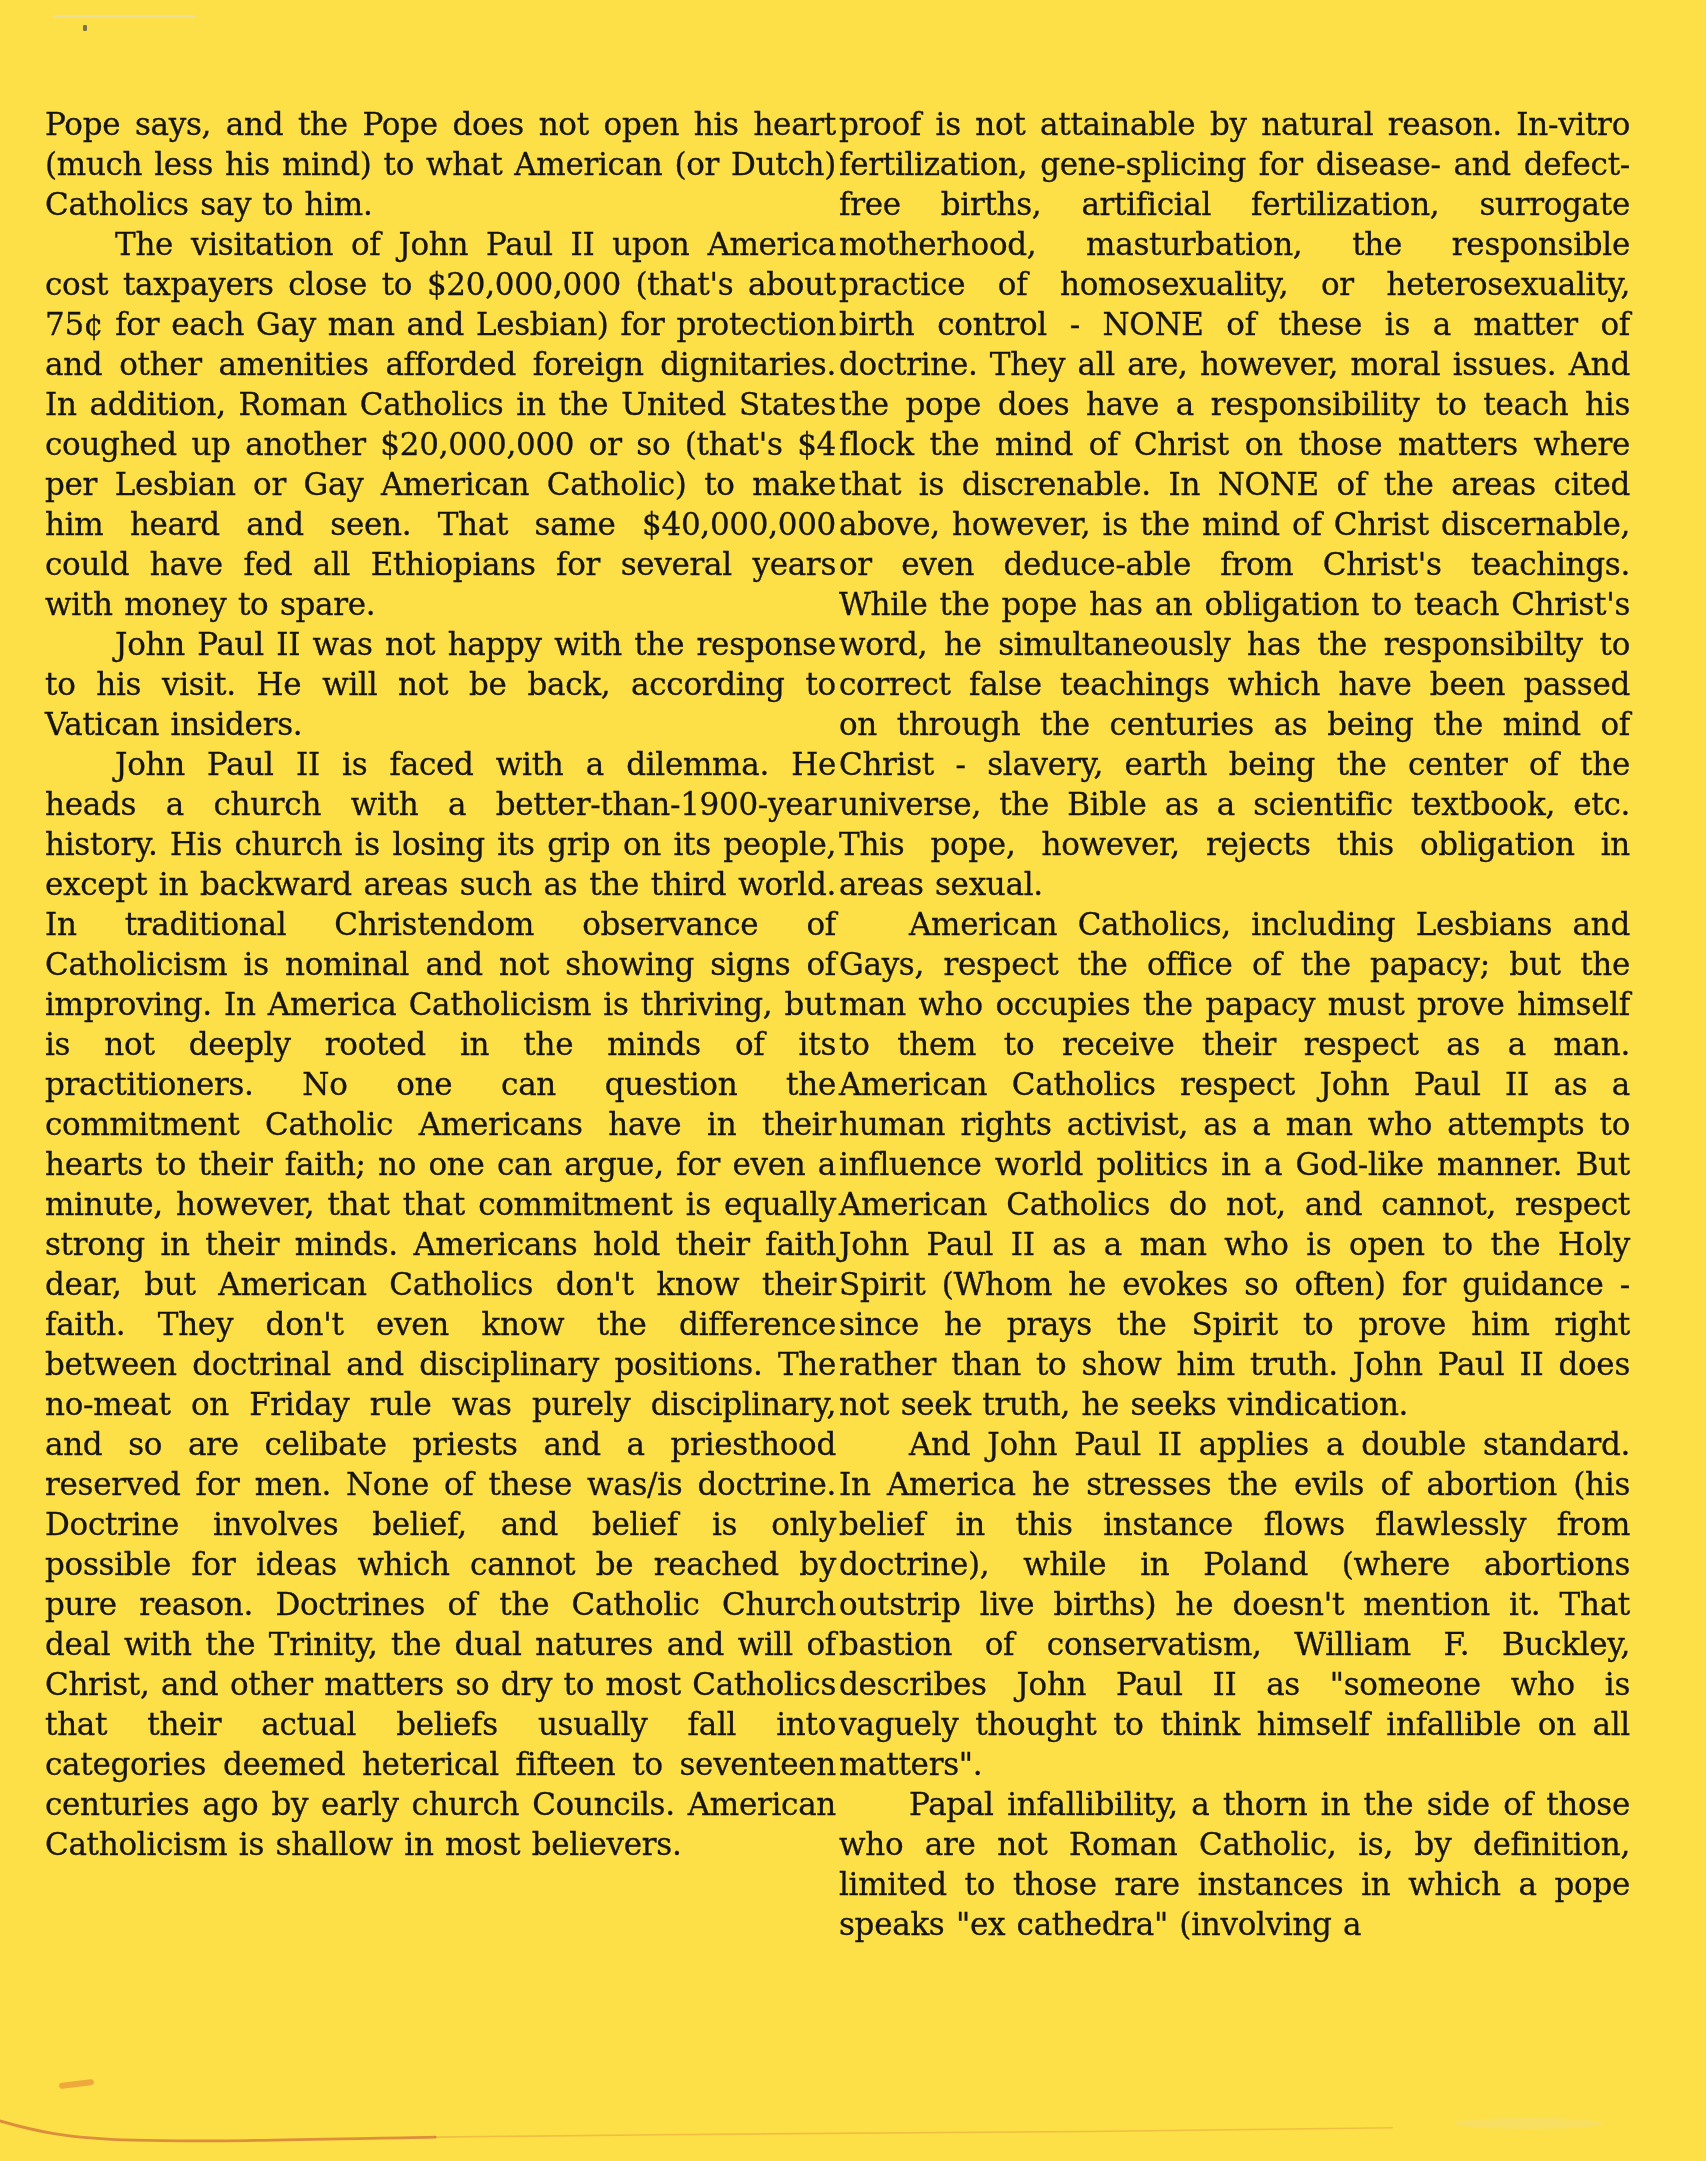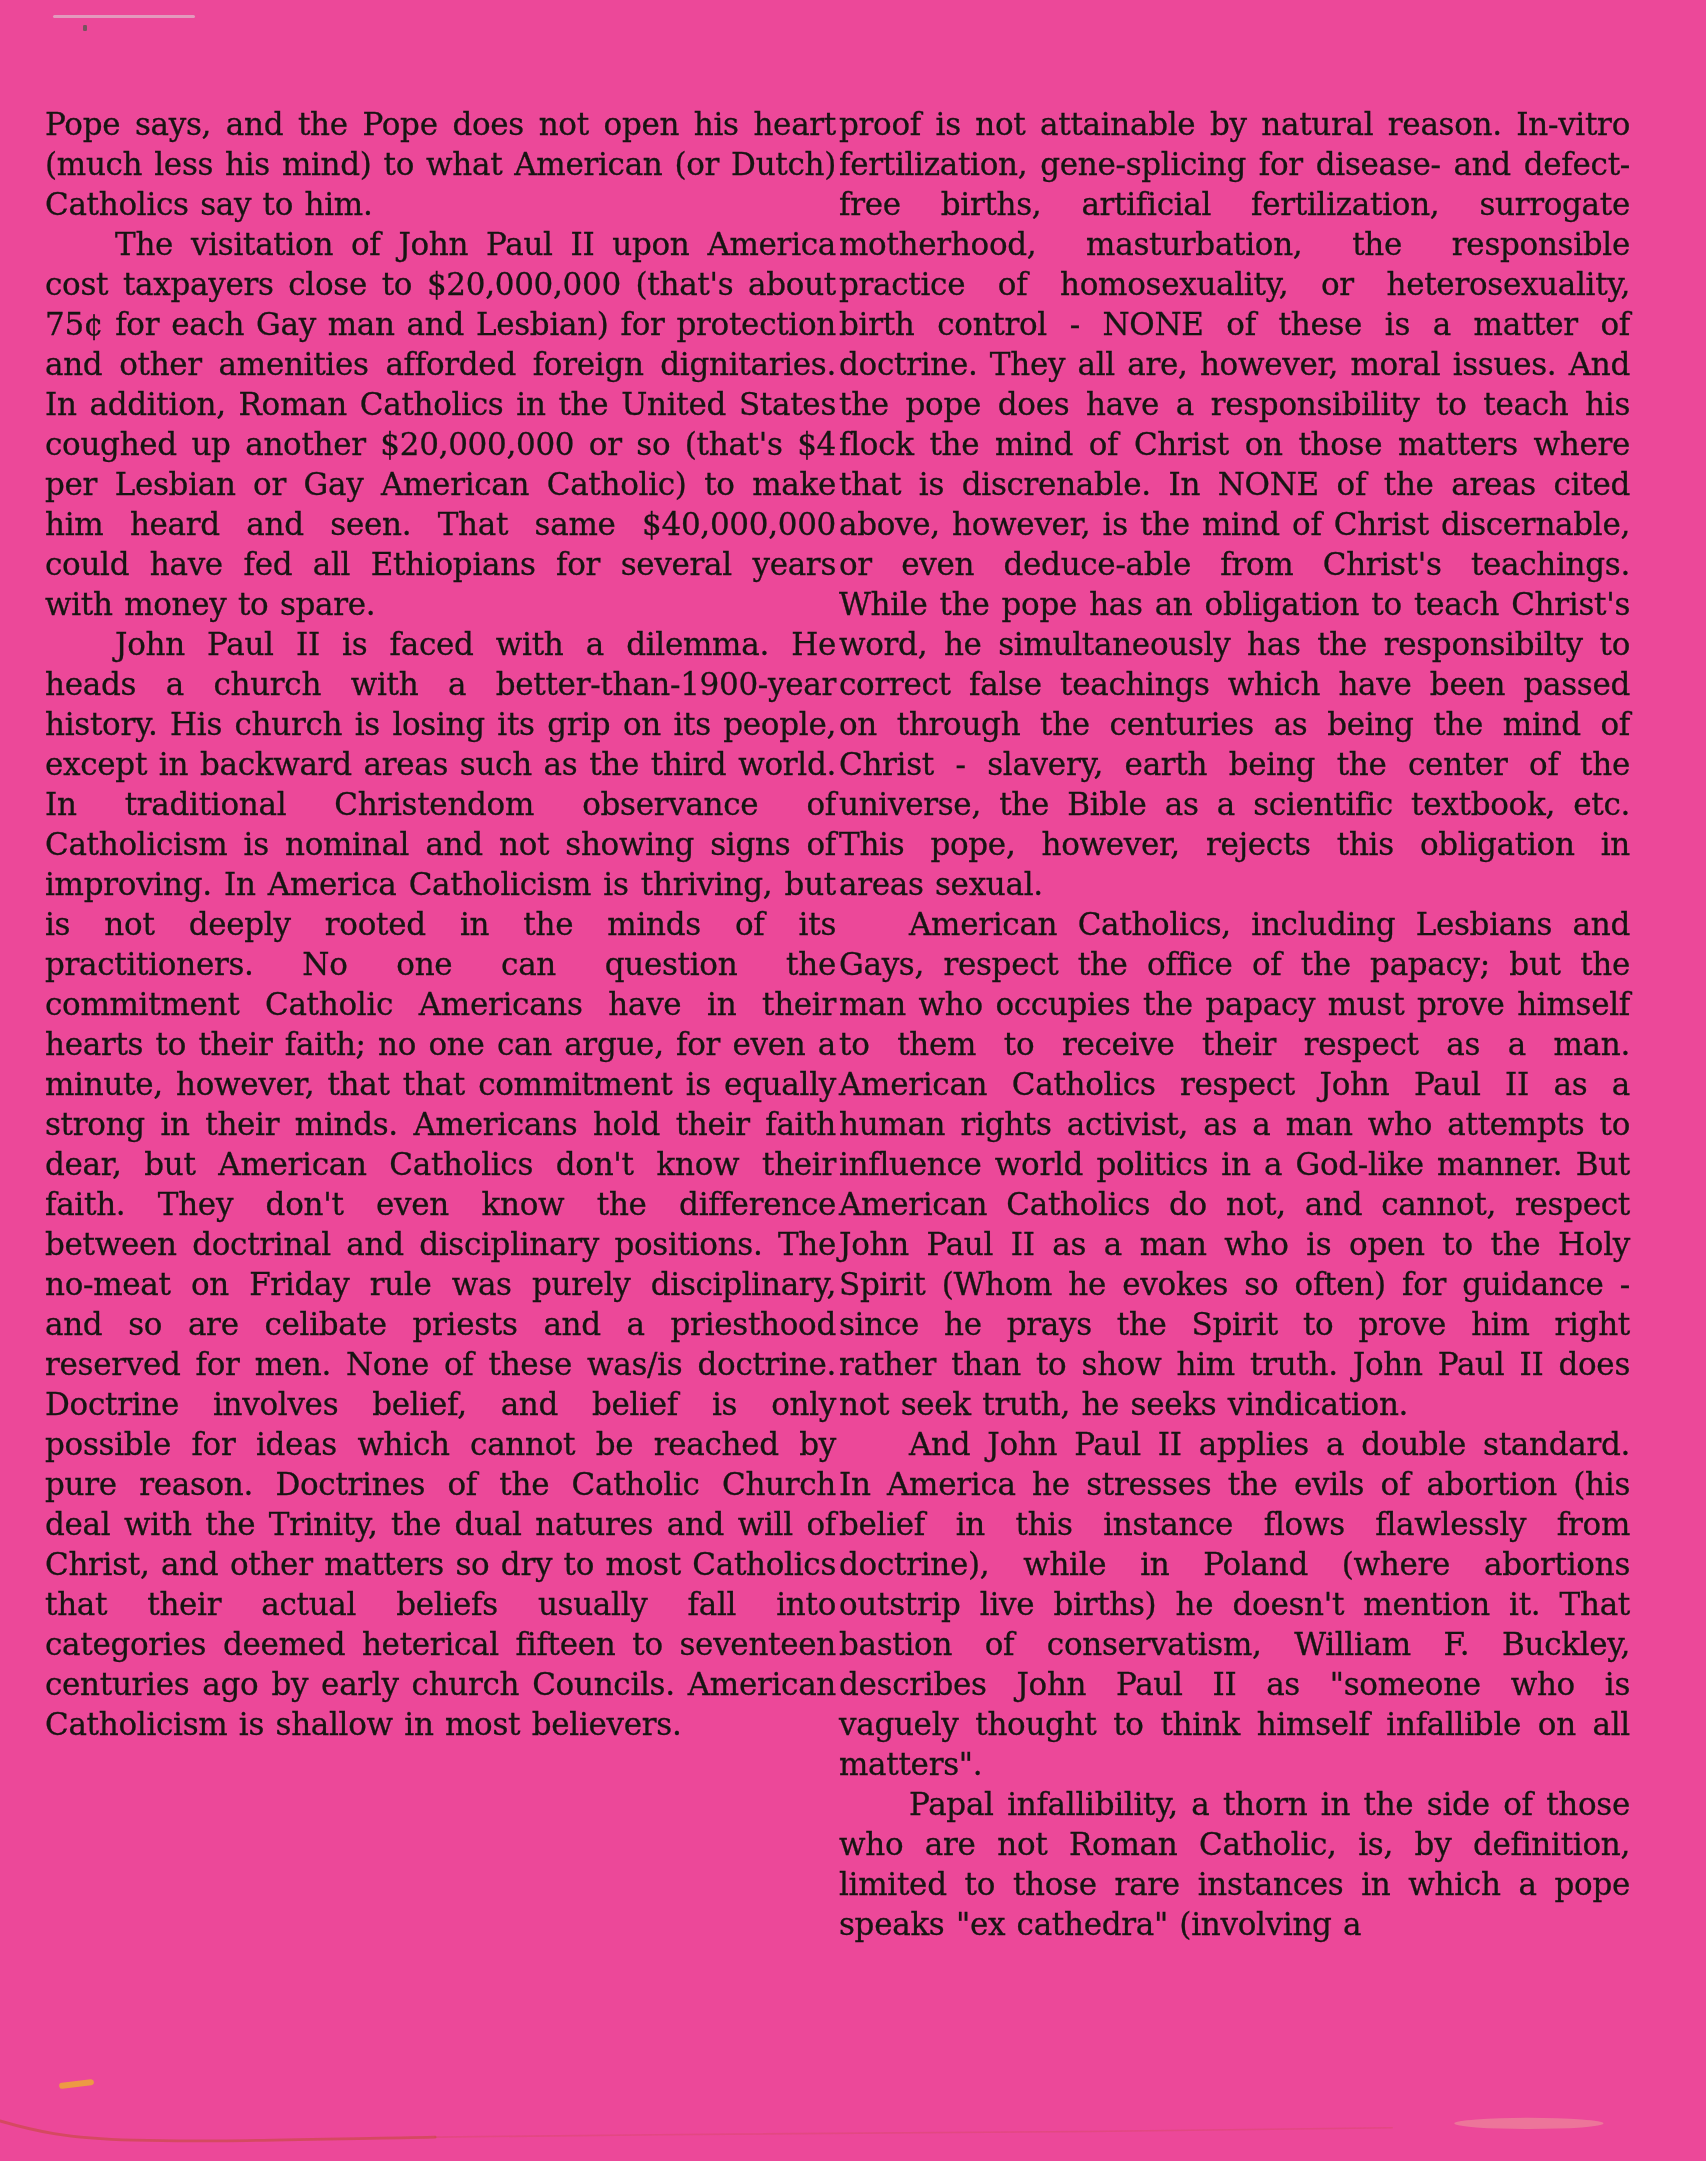--- a/index.html
+++ b/index.html
@@ -1,19 +1,19 @@
 <!DOCTYPE html>
 <html style="font-size:10px"><head>
 <meta charset="utf-8">
 <style>
   html,body{margin:0;padding:0;}
   .page{
     position:relative;
     width:1706px;height:2161px;
-    background:#ec4899;
+    background:#fde047;
     overflow:hidden;
     font-family:"DejaVu Serif", serif;
     color:#171513;
   }
   .column{position:absolute;top:104px;}
   .col-left{left:45px;width:791px;}
   .col-right{left:839px;width:791px;}
   .column p{
     margin:0;
     font-size:31px;
@@ -50,20 +50,21 @@
 
   <svg class="red-line-svg" width="1706" height="44" viewBox="0 0 2745 70">
     <path d="M0,14 C55,30 105,42 215,45 C330,48 430,45 700,40" fill="none" stroke="#c24a33" stroke-width="4.5" stroke-linecap="round" opacity="0.55"></path>
     <path d="M700,40 C1050,35 1450,34 1750,31 C1950,29 2100,27 2240,25" fill="none" stroke="#c24a33" stroke-width="2.6" stroke-linecap="round" opacity="0.22"></path>
     <ellipse cx="2460" cy="18" rx="120" ry="9" fill="#eede9e" opacity="0.30"></ellipse>
   </svg>
 
   <div class="column col-left">
     <p>Pope says, and the Pope does not open his heart (much less his mind) to what American (or Dutch) Catholics say to him.</p>
     <p class="indent">The visitation of John Paul II upon America cost taxpayers close to $20,000,000 (that's about 75¢ for each Gay man and Lesbian) for protection and other amenities afforded foreign dignitaries. In addition, Roman Catholics in the United States coughed up another $20,000,000 or so (that's $4 per Lesbian or Gay American Catholic) to make him heard and seen. That same $40,000,000 could have fed all Ethiopians for several years with money to spare.</p>
+    <p class="indent">John Paul II was not happy with the response to his visit. He will not be back, according to Vatican insiders.</p>
     <p class="indent">John Paul II is faced with a dilemma. He heads a church with a better-than-1900-year history. His church is losing its grip on its people, except in backward areas such as the third world. In traditional Christendom observance of Catholicism is nominal and not showing signs of improving. In America Catholicism is thriving, but is not deeply rooted in the minds of its practitioners. No one can question the commitment Catholic Americans have in their hearts to their faith; no one can argue, for even a minute, however, that that commitment is equally strong in their minds. Americans hold their faith dear, but American Catholics don't know their faith. They don't even know the difference between doctrinal and disciplinary positions. The no-meat on Friday rule was purely disciplinary, and so are celibate priests and a priesthood reserved for men. None of these was/is doctrine. Doctrine involves belief, and belief is only possible for ideas which cannot be reached by pure reason. Doctrines of the Catholic Church deal with the Trinity, the dual natures and will of Christ, and other matters so dry to most Catholics that their actual beliefs usually fall into categories deemed heterical fifteen to seventeen centuries ago by early church Councils.  American Catholicism is shallow in most believers.</p>
   </div>
 
   <div class="column col-right">
     <p>proof is not attainable by natural reason. In-vitro fertilization, gene-splicing for disease- and defect-free births, artificial fertilization, surrogate motherhood, masturbation, the responsible practice of homosexuality, or heterosexuality, birth control - NONE of these is a matter of doctrine. They all are, however, moral issues. And the pope does have a responsibility to teach his flock the mind of Christ on those matters where that is discrenable. In NONE of the areas cited above, however, is the mind of Christ discernable, or even deduce-able from Christ's teachings. While the pope has an obligation to teach Christ's word, he simultaneously has the responsibilty to correct false teachings which have been passed on through the centuries as being the mind of Christ - slavery, earth being the center of the universe, the Bible as a scientific textbook, etc. This pope, however, rejects this obligation in areas sexual.</p>
     <p class="indent">American Catholics, including Lesbians and Gays, respect the office of the papacy; but the man who occupies the papacy must prove himself to them to receive their respect as a man. American Catholics respect John Paul II as a human rights activist, as a man who attempts to influence world politics in a God-like manner. But American Catholics do not, and cannot, respect John Paul II as a man who is open to the Holy Spirit (Whom he evokes so often) for guidance - since he prays the Spirit to prove him right rather than to show him truth. John Paul II does not seek truth, he seeks vindication.</p>
     <p class="indent">And John Paul II applies a double standard. In America he stresses the evils of abortion (his belief in this instance flows flawlessly from doctrine), while in Poland (where abortions outstrip live births) he doesn't mention it. That bastion of conservatism, William F. Buckley, describes John Paul II as "someone who is vaguely thought to think himself infallible on all matters".</p>
     <p class="indent">Papal infallibility, a thorn in the side of those who are not Roman Catholic, is, by definition, limited to those rare instances in which a pope speaks "ex cathedra" (involving a</p>
   </div>
 

